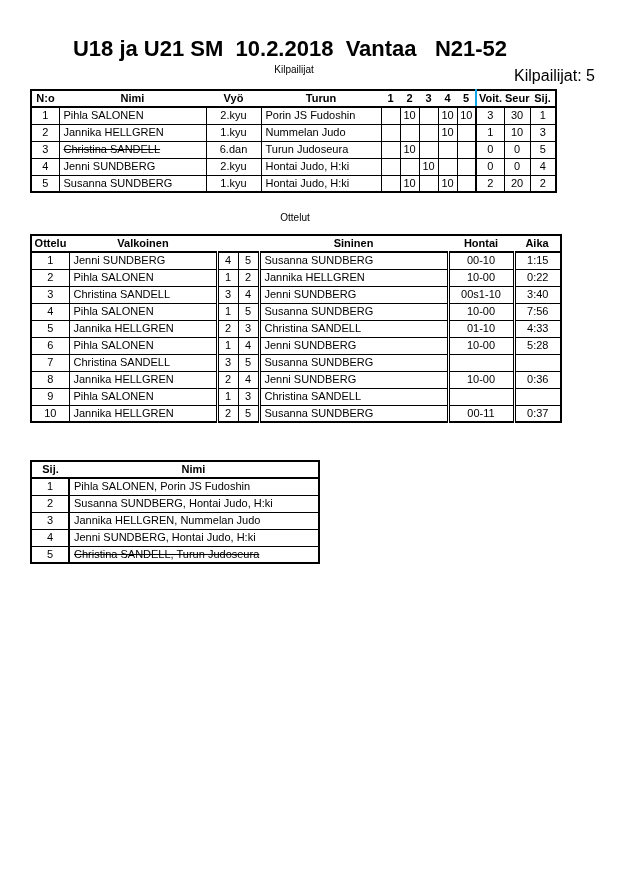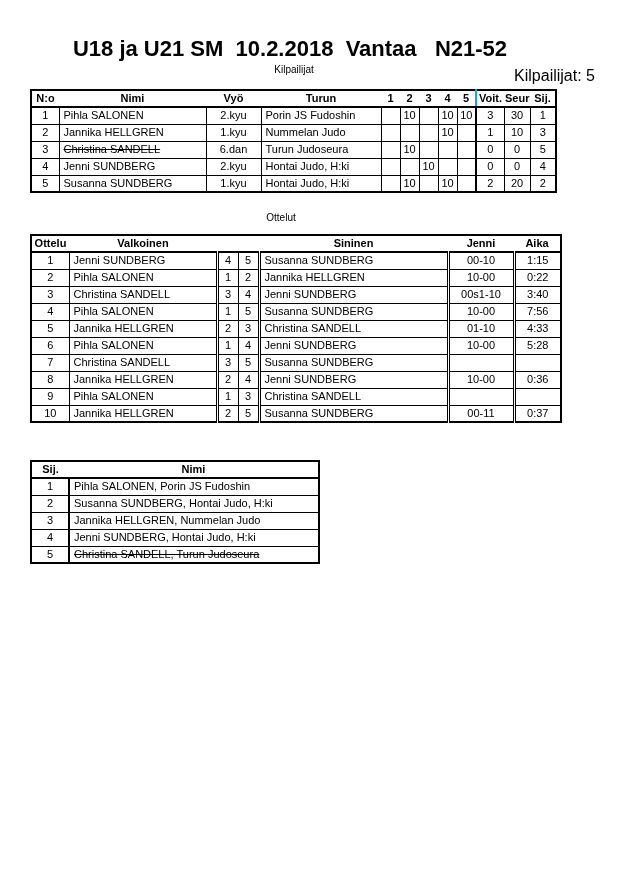--- a/index.html
+++ b/index.html
@@ -16,21 +16,21 @@
     text-align: center;
     font-size: 22px; font-weight: bold;
     white-space: pre-wrap;
   }
   .subtitle {
     position: absolute;
     font-size: 10px; font-weight: normal;
     text-align: center;
   }
   .sub-competitors { top: 64px; left: 30px; width: 528px; }
-  .sub-matches    { top: 212px; left: 16px; width: 530px; }
+  .sub-matches    { top: 212px; left: 30px; width: 530px; }
   .sub-results    { top: 441px; left: 30px; width: 345px; }
   .count-label {
     position: absolute; top: 67px; right: 35px;
     font-size: 16px;
   }
   table.tbl {
     position: absolute;
     border-collapse: collapse;
     table-layout: fixed;
     font-size: 11px;
@@ -196,21 +196,21 @@
         <col style="width:66px">
         <col style="width:47px">
     </colgroup>
     <thead>
       <tr>
         <th class="c">Ottelu</th>
         <th class="c">Valkoinen</th>
         <th class="c"></th>
         <th class="c"></th>
         <th class="c">Sininen</th>
-        <th class="c">Jenni</th>
+        <th class="c">Hontai</th>
         <th class="c">Aika</th>
       </tr>
     </thead>
     <tbody>
 
         <tr>
           <td class="c">1</td>
           <td class="l">Jenni SUNDBERG</td>
           <td class="c dbl">4</td>
           <td class="c">5</td>

